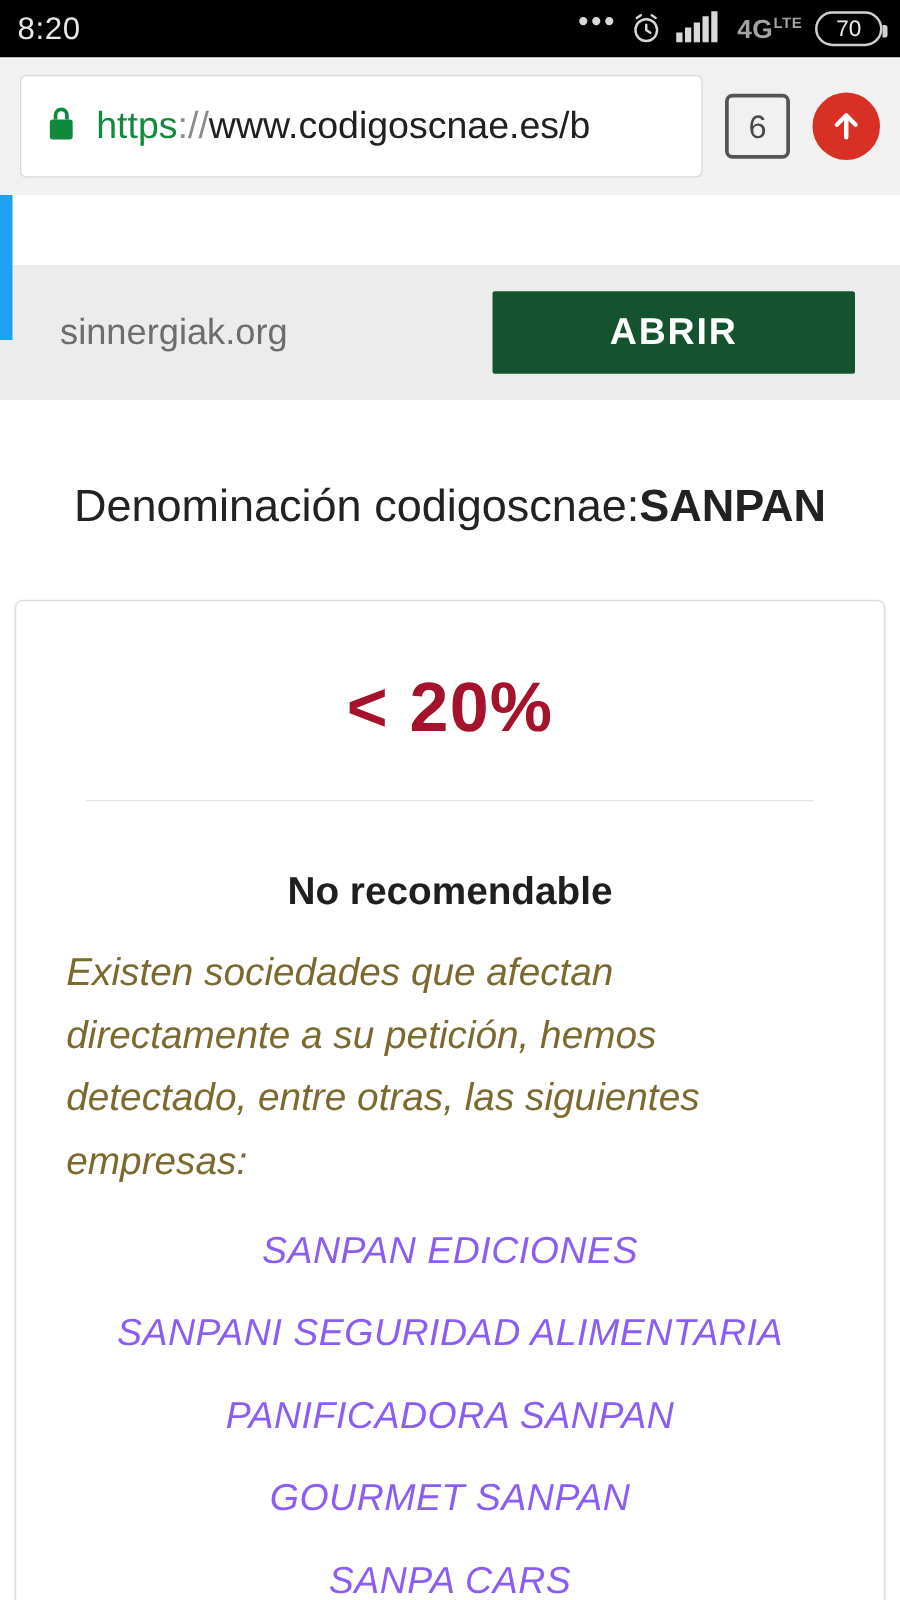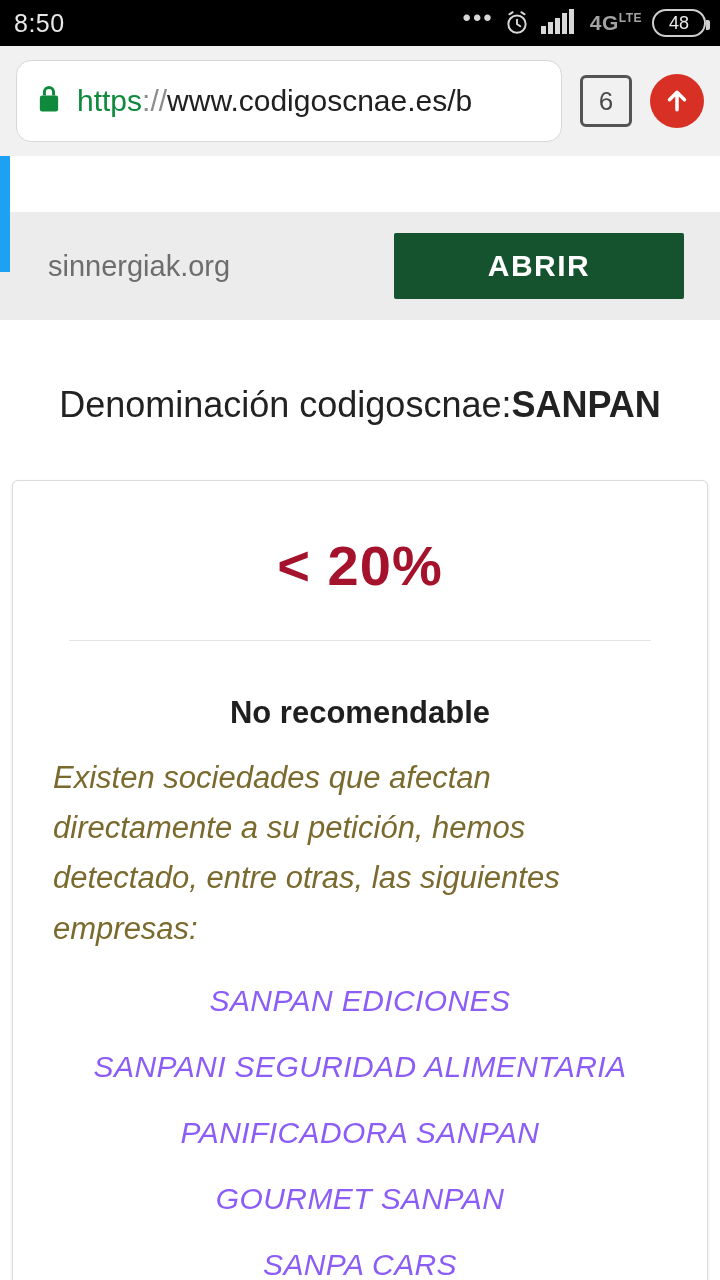--- a/index.html
+++ b/index.html
@@ -85,21 +85,21 @@
     align-items: center;
     padding: 0 16px;
     box-sizing: border-box;
     gap: 18px;
   }
   .url-box {
     flex: 1;
     height: 82px;
     background: #ffffff;
     border: 1px solid #d7d7d7;
-    border-radius: 15px;
+    border-radius: 5px;
     display: flex;
     align-items: center;
     padding: 0 18px;
     box-sizing: border-box;
     overflow: hidden;
     gap: 14px;
   }
   .lock-icon { display: block; }
   .url-text {
     font-size: 30px;
@@ -239,21 +239,21 @@
     font-style: italic;
     color: #8b5cf6;
     line-height: 2.2;
     letter-spacing: 0.4px;
   }
 </style>
 </head>
 <body>
 
 <div class="status-bar">
-  <div class="status-left">8:50</div>
+  <div class="status-left">8:20</div>
   <div class="status-right">
     <span class="dots-icon">•••</span>
     <span class="alarm-icon">
       <svg width="26" height="26" viewBox="0 0 24 24">
         <circle cx="12" cy="13" r="8" fill="none" stroke="#d8d8d8" stroke-width="1.8"></circle>
         <path d="M12 9v4l3 2" fill="none" stroke="#d8d8d8" stroke-width="1.8" stroke-linecap="round"></path>
         <path d="M5 4 L8 2 M19 4 L16 2" stroke="#d8d8d8" stroke-width="1.8" stroke-linecap="round"></path>
       </svg>
     </span>
     <span class="signal-icon">
@@ -262,21 +262,21 @@
         <rect x="8" y="14" width="5" height="12" fill="#d8d8d8"></rect>
         <rect x="15" y="10" width="5" height="16" fill="#d8d8d8"></rect>
         <rect x="22" y="5" width="5" height="21" fill="#d8d8d8"></rect>
         <rect x="29" y="1" width="5" height="25" fill="#d8d8d8"></rect>
       </svg>
     </span>
     <span class="net-label">
       <span>4G</span><span class="lt">LTE</span>
     </span>
     <span class="battery">
-      <span>48</span>
+      <span>70</span>
     </span>
   </div>
 </div>
 
 <div class="browser-bar">
   <div class="url-box">
     <span class="lock-icon">
       <svg width="28" height="32" viewBox="0 0 24 28">
         <rect x="4" y="11" width="16" height="14" rx="2" fill="#0f8a3c"></rect>
         <path d="M8 11 V8 a4 4 0 0 1 8 0 v3" fill="none" stroke="#0f8a3c" stroke-width="2.6"></path>

